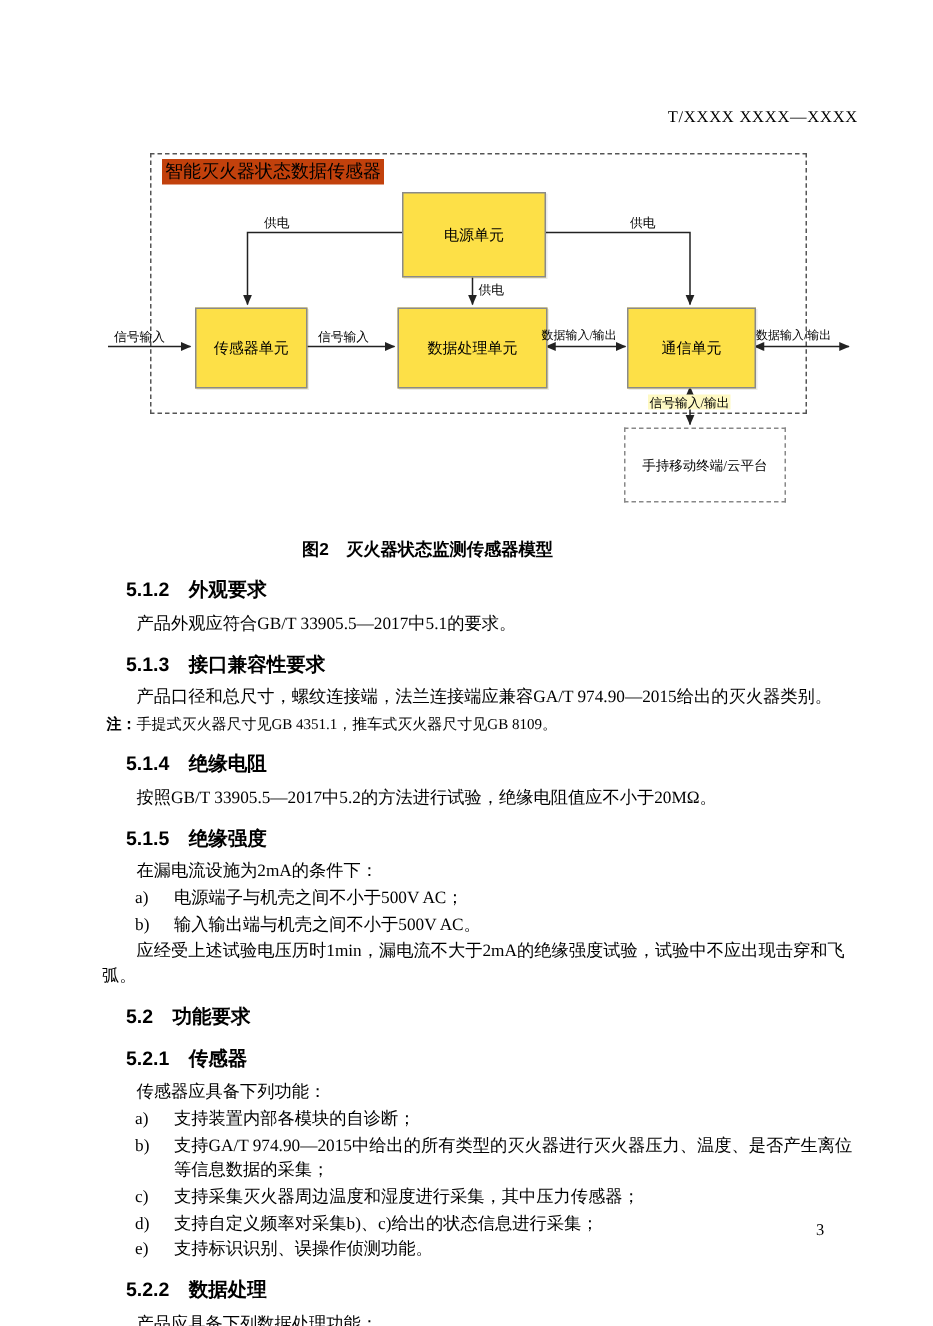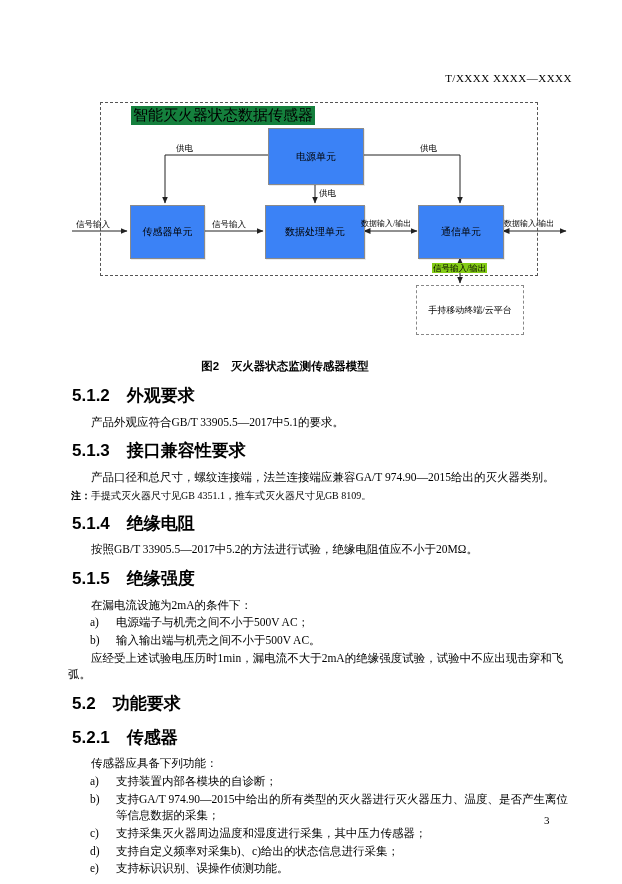--- a/index.html
+++ b/index.html
@@ -18,25 +18,25 @@
   }
   
   .diagram { position:absolute; top:95px; left:0; width:622px; height:250px; }
   .diagram svg { position:absolute; top:0; left:0; z-index:1; }
   .outer-dashed {
     position:absolute; left:100px; top:7px; width:436px; height:172px;
     border:1px dashed #555; z-index:0;
   }
   .outer-label {
     position:absolute; left:108px; top:11px;
-    font-size:15px; z-index:3; background:#15803d; padding:0 2px;margin-left:23px;
+    font-size:12px; z-index:3; background:#c2410c; padding:0 2px;
   }
   .dbox {
     position:absolute; z-index:2;
-    background:#3b82f6; border:1px solid #8a8a8a;
+    background:#fde047; border:1px solid #8a8a8a;
     display:flex; align-items:center; justify-content:center;
     font-size:10px;
     box-shadow:1px 1px 0 rgba(0,0,0,0.08);
   }
   .dbox.power  { left:268px; top:33px;  width:94px; height:55px; }
   .dbox.sensor { left:130px; top:110px; width:73px; height:52px; }
   .dbox.data   { left:265px; top:110px; width:98px; height:52px; }
   .dbox.comm   { left:418px; top:110px; width:84px; height:52px;text-align:center; }
   .dbox.terminal {
     left:416px; top:190px; width:106px; height:48px;
@@ -46,33 +46,33 @@
     position:absolute; z-index:3;
     font-size:8.5px; line-height:10px; white-space:nowrap;
   }
   .alabel.power-left  { left:176px; top:48px; }
   .alabel.power-mid   { left:319px; top:93px; }
   .alabel.power-right { left:420px; top:48px; }
   .alabel.sig-in-1    { left:76px;  top:124px; }
   .alabel.sig-in-2    { left:212px; top:124px; }
   .alabel.data-io-1   { left:361px; top:124px; font-size:8px; }
   .alabel.data-io-2   { left:504px; top:124px; font-size:8px; }
-  .alabel.sig-io      { left:432px; top:168px; background:#84cc16; padding:0 1px; }
+  .alabel.sig-io      { left:432px; top:168px; background:#fef9c3; padding:0 1px; }
   .fig-caption {
     position:absolute; top:359px; left:0; width:570px;
     text-align:center; font-weight:bold; font-size:11.5px;
     font-family:"Liberation Sans","DejaVu Sans",sans-serif;
   }
   
   .content {
     position:absolute; top:384px; left:68px; width:502px;
     font-size:11.5px; line-height:1.45;
   }
   .content h3 {
-    margin:9px 0 5px 4px; font-size:17px; font-weight:bold;
+    margin:9px 0 5px 16px; font-size:13px; font-weight:bold;
     font-family:"Liberation Sans","DejaVu Sans",sans-serif;
   }
   .content h3:first-child { margin-top:0; }
   .content p.para { margin:1px 0; text-indent:2em; }
   .note { margin:3px 0 3px 3px; font-size:10px; line-height:1.4; }
   .note .note-label { font-weight:bold; font-family:"Liberation Sans","DejaVu Sans",sans-serif; }
   .li { display:flex; margin:1px 0 1px 22px; }
   .li .marker { flex:0 0 26px; }
   .li .li-text { flex:1; }
   .page-number {

